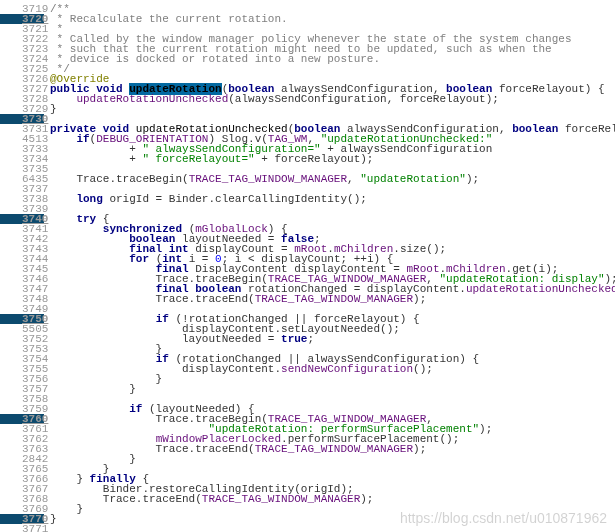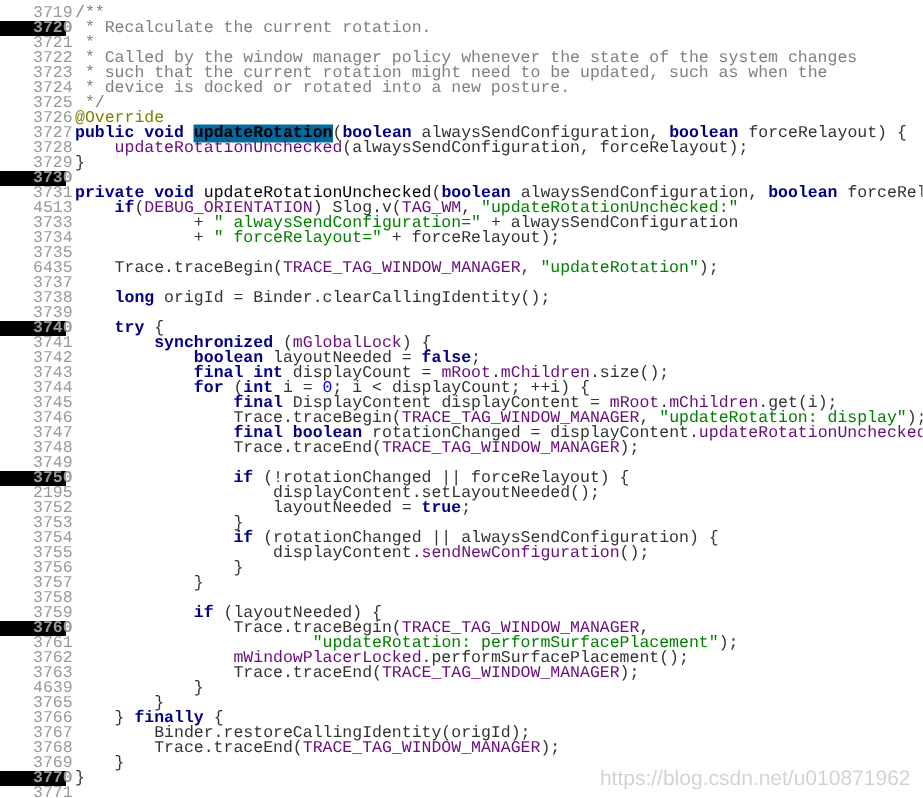--- a/index.html
+++ b/index.html
@@ -48,22 +48,23 @@
   .hl-method{ background: #0369a1; color: #000; font-weight: bold; }
   .watermark{
     position:absolute;
     right:8px;
     bottom:6px;
     font-size:14px;
     color:rgba(0,0,0,0.18);
     font-family: Arial, sans-serif;
   }
   .hl-line{
-    background: #000000;
+    background: #0c4a6e;
     font-weight:bold;
+    text-decoration:underline;
   }
 </style>
 </head>
 <body>
 
 <div class="editor">
   <div class="gutter" id="gutter">
       <div>3719</div>
       <div class="hl-line">3720</div>
       <div>3721</div>
@@ -89,34 +90,34 @@
       <div>3741</div>
       <div>3742</div>
       <div>3743</div>
       <div>3744</div>
       <div>3745</div>
       <div>3746</div>
       <div>3747</div>
       <div>3748</div>
       <div>3749</div>
       <div class="hl-line">3750</div>
-      <div>2195</div>
+      <div>5505</div>
       <div>3752</div>
       <div>3753</div>
       <div>3754</div>
       <div>3755</div>
       <div>3756</div>
       <div>3757</div>
       <div>3758</div>
       <div>3759</div>
       <div class="hl-line">3760</div>
       <div>3761</div>
       <div>3762</div>
       <div>3763</div>
-      <div>4639</div>
+      <div>2842</div>
       <div>3765</div>
       <div>3766</div>
       <div>3767</div>
       <div>3768</div>
       <div>3769</div>
       <div class="hl-line">3770</div>
       <div>3771</div>
     </div>
   <div class="code" id="code"><div><span class="comment">/**</span></div><div><span class="comment"> * Recalculate the current rotation.</span></div><div><span class="comment"> *</span></div><div><span class="comment"> * Called by the window manager policy whenever the state of the system changes</span></div><div><span class="comment"> * such that the current rotation might need to be updated, such as when the</span></div><div><span class="comment"> * device is docked or rotated into a new posture.</span></div><div><span class="comment"> */</span></div><div><span class="annot">@Override</span></div><div><span class="keyword">public void </span><span class="hl-method">updateRotation</span><span>(</span><span class="keyword">boolean</span><span> alwaysSendConfiguration, </span><span class="keyword">boolean</span><span> forceRelayout) {</span></div><div><span>    </span><span class="call">updateRotationUnchecked</span><span>(alwaysSendConfiguration, forceRelayout);</span></div><div><span>}</span></div><div><span></span></div><div><span class="keyword">private void </span><span class="method">updateRotationUnchecked</span><span>(</span><span class="keyword">boolean</span><span> alwaysSendConfiguration, </span><span class="keyword">boolean</span><span> forceRelayout) {</span></div><div><span>    </span><span class="keyword">if</span><span>(</span><span class="static">DEBUG_ORIENTATION</span><span>) Slog.v(</span><span class="static">TAG_WM</span><span>, </span><span class="string">"updateRotationUnchecked:"</span></div><div><span>            + </span><span class="string">" alwaysSendConfiguration="</span><span> + alwaysSendConfiguration</span></div><div><span>            + </span><span class="string">" forceRelayout="</span><span> + forceRelayout);</span></div><div><span></span></div><div><span>    Trace.traceBegin(</span><span class="static">TRACE_TAG_WINDOW_MANAGER</span><span>, </span><span class="string">"updateRotation"</span><span>);</span></div><div><span></span></div><div><span>    </span><span class="keyword">long</span><span> origId = Binder.clearCallingIdentity();</span></div><div><span></span></div><div><span>    </span><span class="keyword">try</span><span> {</span></div><div><span>        </span><span class="keyword">synchronized</span><span> (</span><span class="field">mGlobalLock</span><span>) {</span></div><div><span>            </span><span class="keyword">boolean</span><span> layoutNeeded = </span><span class="keyword">false</span><span>;</span></div><div><span>            </span><span class="keyword">final int</span><span> displayCount = </span><span class="field">mRoot</span><span>.</span><span class="field">mChildren</span><span>.size();</span></div><div><span>            </span><span class="keyword">for</span><span> (</span><span class="keyword">int</span><span> i = </span><span class="num">0</span><span>; i &lt; displayCount; ++i) {</span></div><div><span>                </span><span class="keyword">final</span><span> DisplayContent displayContent = </span><span class="field">mRoot</span><span>.</span><span class="field">mChildren</span><span>.get(i);</span></div><div><span>                Trace.traceBegin(</span><span class="static">TRACE_TAG_WINDOW_MANAGER</span><span>, </span><span class="string">"updateRotation: display"</span><span>);</span></div><div><span>                </span><span class="keyword">final boolean</span><span> rotationChanged = displayContent.</span><span class="call">updateRotationUnchecked</span><span>();</span></div><div><span>                Trace.traceEnd(</span><span class="static">TRACE_TAG_WINDOW_MANAGER</span><span>);</span></div><div><span></span></div><div><span>                </span><span class="keyword">if</span><span> (!rotationChanged || forceRelayout) {</span></div><div><span>                    displayContent.setLayoutNeeded();</span></div><div><span>                    layoutNeeded = </span><span class="keyword">true</span><span>;</span></div><div><span>                }</span></div><div><span>                </span><span class="keyword">if</span><span> (rotationChanged || alwaysSendConfiguration) {</span></div><div><span>                    displayContent.</span><span class="call">sendNewConfiguration</span><span>();</span></div><div><span>                }</span></div><div><span>            }</span></div><div><span></span></div><div><span>            </span><span class="keyword">if</span><span> (layoutNeeded) {</span></div><div><span>                Trace.traceBegin(</span><span class="static">TRACE_TAG_WINDOW_MANAGER</span><span>,</span></div><div><span>                        </span><span class="string">"updateRotation: performSurfacePlacement"</span><span>);</span></div><div><span>                </span><span class="field">mWindowPlacerLocked</span><span>.performSurfacePlacement();</span></div><div><span>                Trace.traceEnd(</span><span class="static">TRACE_TAG_WINDOW_MANAGER</span><span>);</span></div><div><span>            }</span></div><div><span>        }</span></div><div><span>    } </span><span class="keyword">finally</span><span> {</span></div><div><span>        Binder.restoreCallingIdentity(origId);</span></div><div><span>        Trace.traceEnd(</span><span class="static">TRACE_TAG_WINDOW_MANAGER</span><span>);</span></div><div><span>    }</span></div><div><span>}</span></div><div><span></span></div></div>
 </div>

